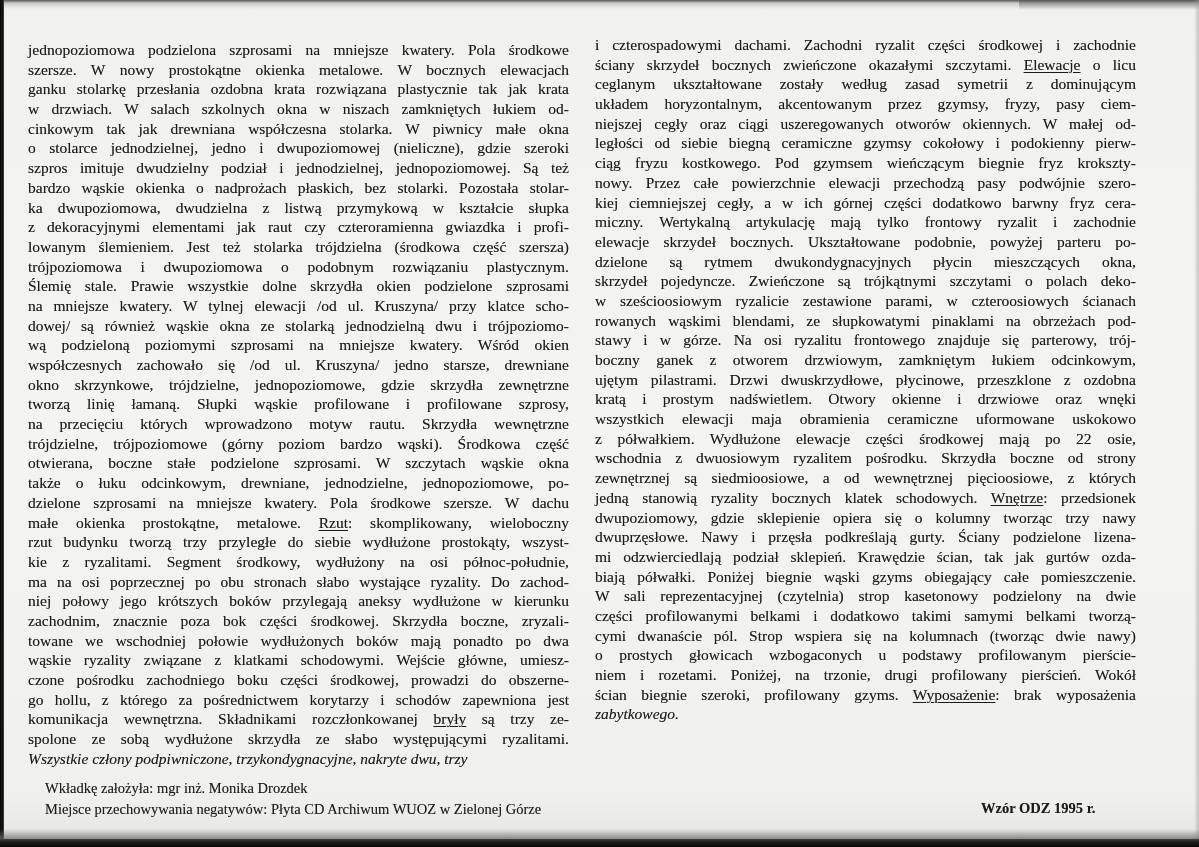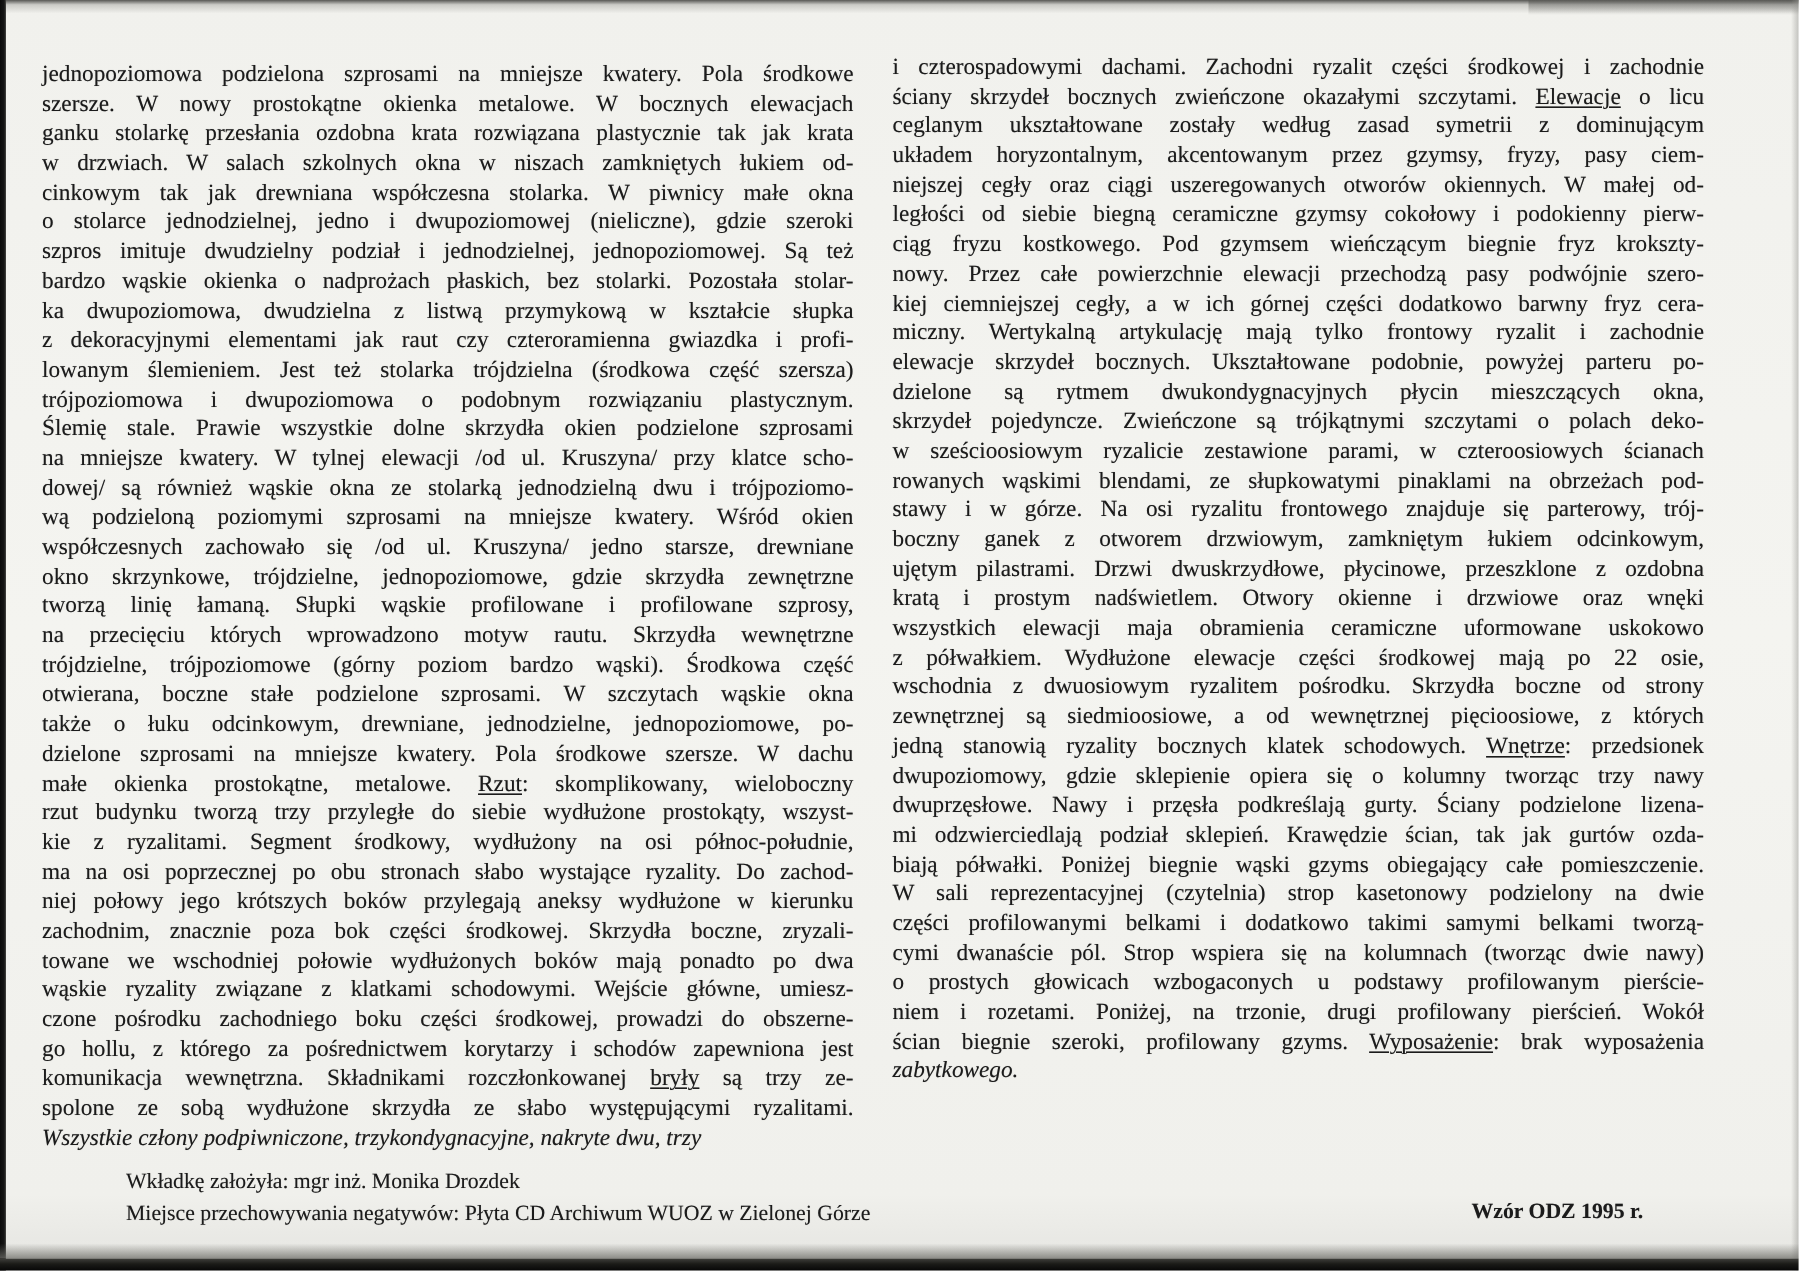--- a/index.html
+++ b/index.html
@@ -30,21 +30,20 @@
   .u {
     text-decoration: underline;
     text-underline-offset: 2px;
     text-decoration-thickness: 1px;
   }
   .b { font-weight: normal; }
   .footer-left {
     position: absolute; left: 45px; top: 778px;
     font-size: 14.5px; line-height: 21px;
     text-shadow: 0 0 0.5px rgba(20,20,20,0.4);
-    margin-left: 39px;
   }
   .footer-right {
     position: absolute; left: 981px; top: 800px;
     font-size: 14.5px;
     text-shadow: 0 0 0.5px rgba(20,20,20,0.4);
     font-weight: bold;
   }
   
   .edge-left {
     position: absolute; left: 0; top: 0; width: 4px; height: 100%;

